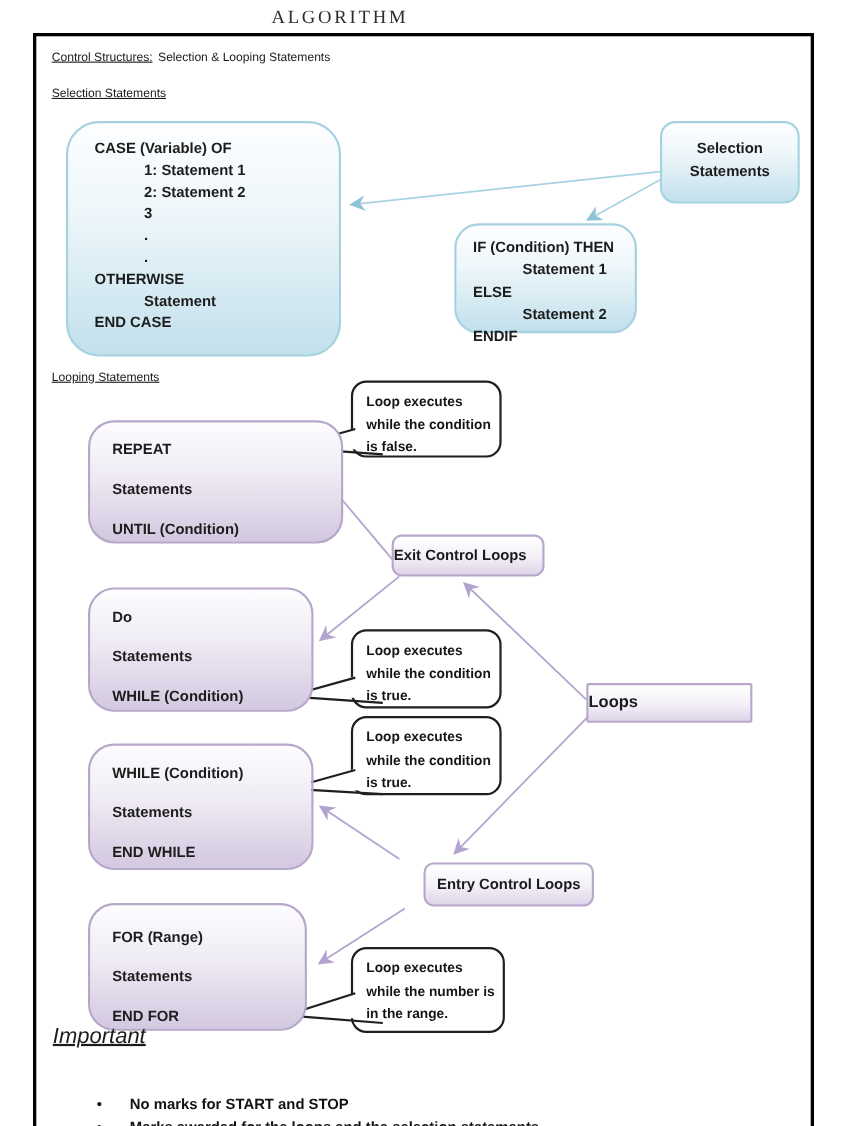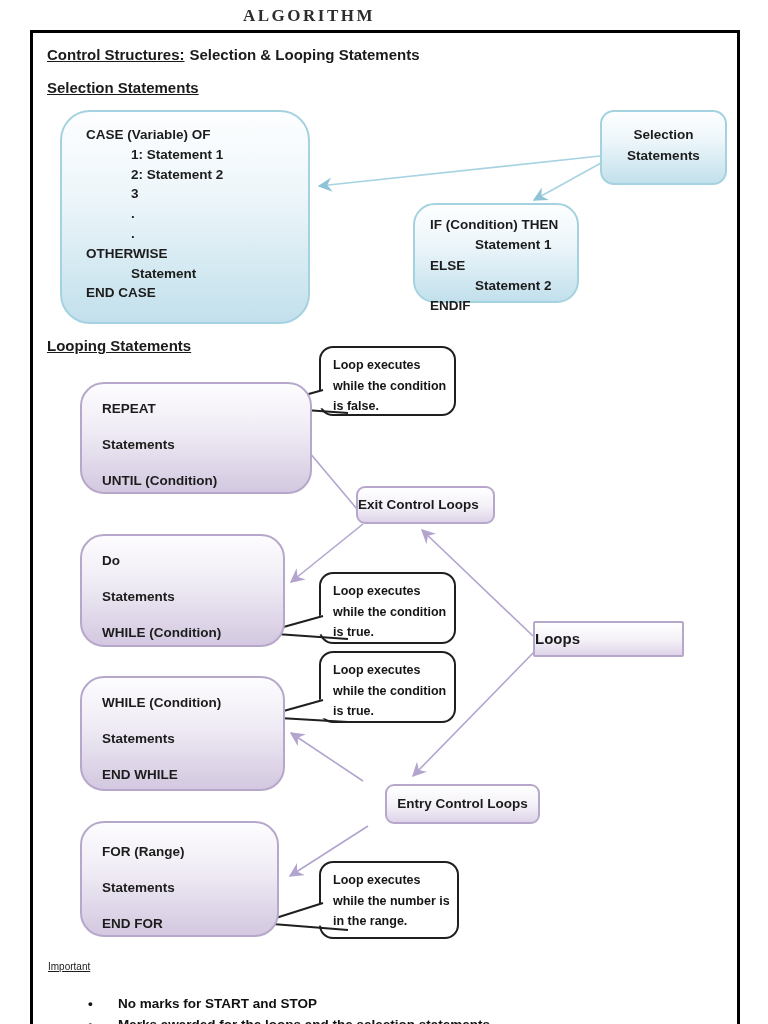--- a/index.html
+++ b/index.html
@@ -3,28 +3,28 @@
 <meta charset="utf-8">
 <style>
   html,body { margin:0; padding:0; }
   body {
     width:768px; height:1024px; overflow:hidden; position:relative;
     background:#ffffff; font-family:"Liberation Sans", sans-serif; color:#1b1b1b;
   }
   .title {
     position:absolute; top:6px; left:0; width:618px; text-align:center;
     font-family:"Liberation Serif", serif; font-size:17px; letter-spacing:2.5px;
-    color:#2d2d2d; z-index:2;font-weight:bold;
+    color:#2d2d2d; z-index:2;
   }
   .page-border {
     position:absolute; left:30px; top:30px; width:710px; height:1000px;
     box-sizing:border-box; border:3px solid #000; z-index:0;
   }
   svg.overlay { position:absolute; left:0; top:0; z-index:1; }
-  .h { position:absolute; font-weight:bold; font-size:15px; z-index:2; }
+  .h { position:absolute; font-weight:normal; font-size:11px; z-index:2; }
   .h .u { text-decoration:underline; }
   .h .rest { padding-left:5px; }
   .box { position:absolute; box-sizing:border-box; z-index:2; }
   .blue {
     border:2px solid #a5d2e0;
     background:linear-gradient(180deg,#fdfeff 0%,#edf6fa 40%,#c2e0ec 100%);
   }
   .purple {
     border:2px solid #b7a8cb;
     background:linear-gradient(180deg,#fdfcfe 0%,#f0ecf5 42%,#d3c8e0 100%);
@@ -47,22 +47,22 @@
   #loops-box  { left:533px; top:621px; width:151px; height:36px;  border-radius:2px; line-height:32px; font-weight:bold; font-size:15px; }
   .bubble-text {
     position:absolute; z-index:3; white-space:pre-line;
     font-weight:bold; font-size:12.5px; line-height:20.5px; color:#151515;
   }
   #bubble1-text { left:333px; top:355px; }
   #bubble2-text { left:333px; top:581px; }
   #bubble3-text { left:333px; top:660px; }
   #bubble4-text { left:333px; top:870px; }
   .important {
-    position:absolute; left:48px; top:961px; z-index:2;
-    font-size:10px; text-decoration:underline; color:#1b1b1b;
+    position:absolute; left:48px; top:931px; z-index:2;
+    font-style:italic; font-size:20px; text-decoration:underline; color:#1b1b1b;
   }
   .bullet { position:absolute; z-index:2; display:flex; font-weight:bold; font-size:13.5px; color:#111; }
   .bullet .dot { width:30px; }
   #bullet1 { left:88px; top:996px; }
   #bullet2 { left:88px; top:1017px; }
 </style>
 </head>
 <body>
 
 <div class="title">ALGORITHM</div>

